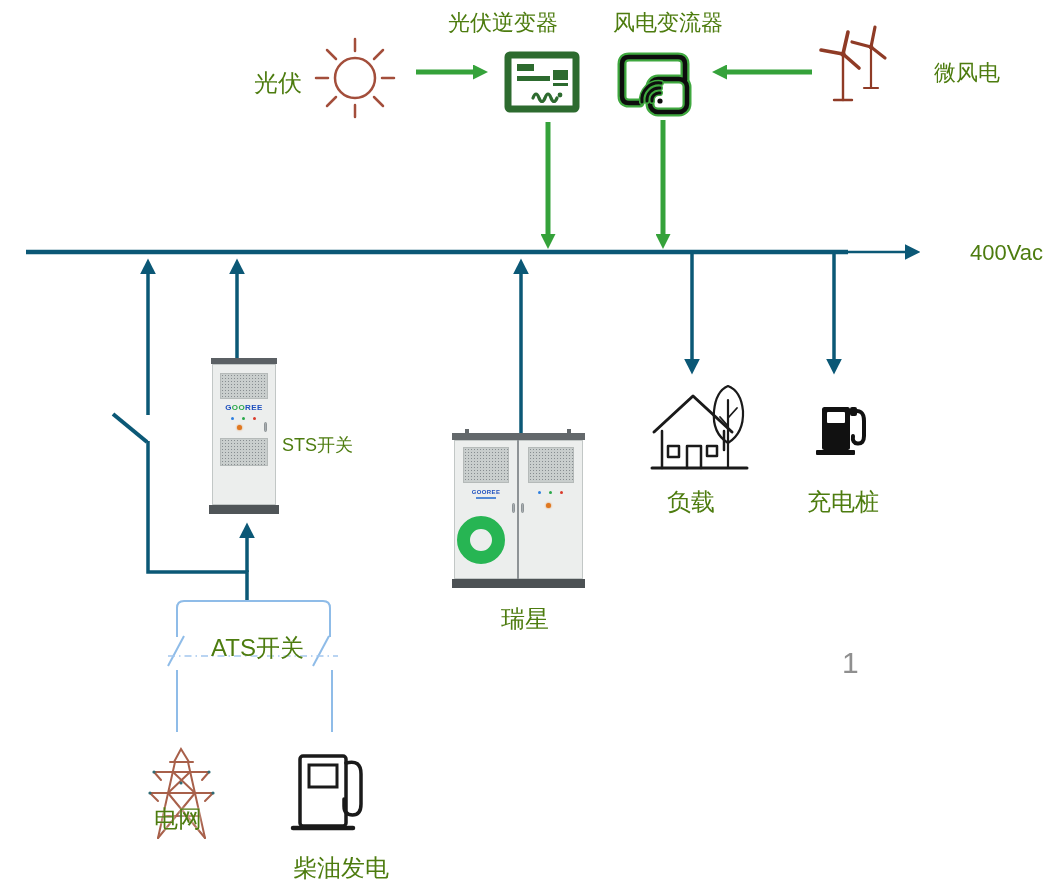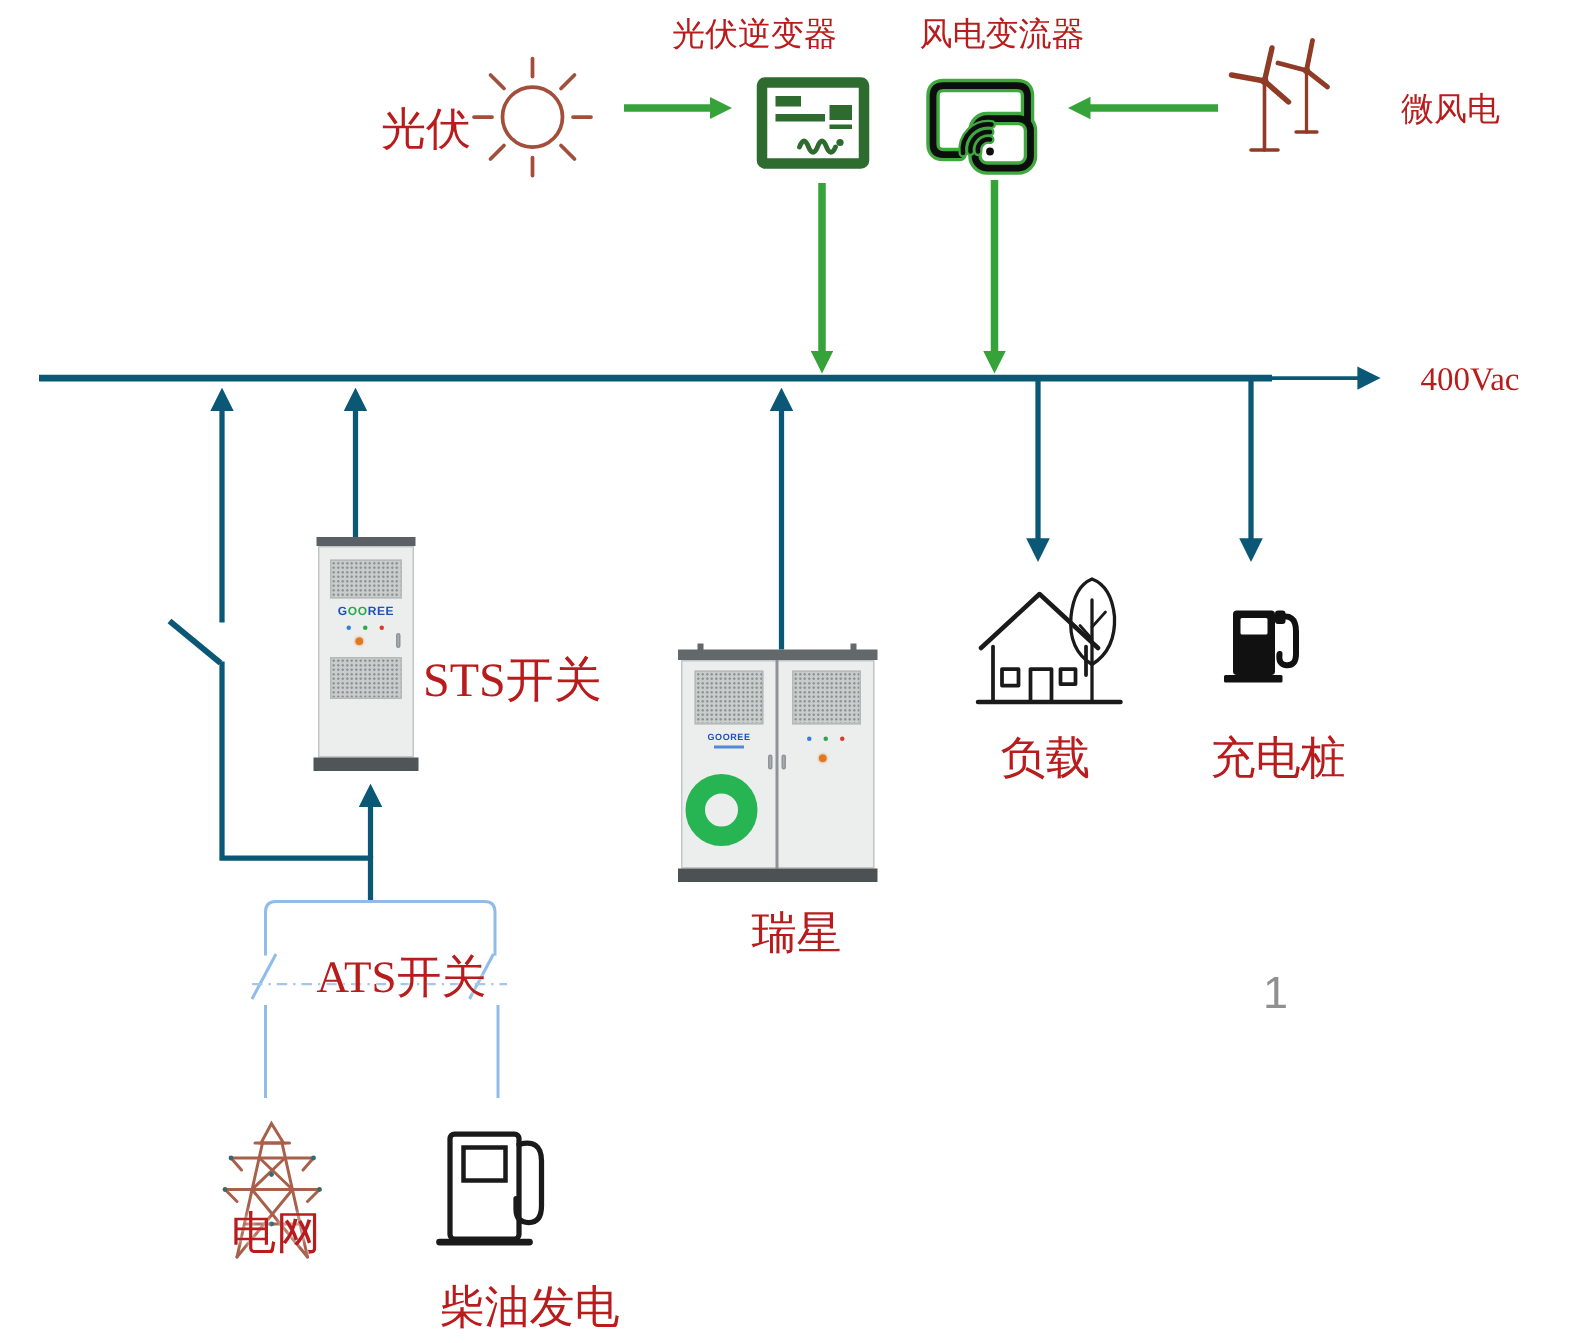--- a/index.html
+++ b/index.html
@@ -1,25 +1,25 @@
 <!DOCTYPE html>
 <html><head>
 <meta charset="utf-8">
 <style>
   html,body{margin:0;padding:0;background:#ffffff;}
   #stage{
     position:relative;width:1055px;height:895px;background:#ffffff;overflow:hidden;
     font-family:"Liberation Sans",sans-serif;color:#1a1a1a;
   }
   #wires{position:absolute;left:0;top:0;width:1055px;height:895px;}
-  .lbl{position:absolute;white-space:nowrap;color:#b91c1c;line-height:1.1;
-       text-shadow:0 0 3px rgba(255,255,255,.9);font-family:Liberation Serif, serif;}
+  .lbl{position:absolute;white-space:nowrap;color:#4d7c0f;line-height:1.1;
+       text-shadow:0 0 3px rgba(255,255,255,.9);}
   .lbl-sm{font-size:22px;}
-  .lbl-md{font-size:30px;}
-  .lbl-lg{font-size:32px;}
+  .lbl-md{font-size:24px;}
+  .lbl-lg{font-size:18px;}
   .page-num{position:absolute;font-size:30px;color:#8f8f8f;}
 
   
   .cab{position:absolute;}
   .cab .body{position:absolute;background:#eceeed;border:1px solid #c2c7c6;box-sizing:border-box;}
   .cab .topbar{position:absolute;background:#5b6064;}
   .cab .basebar{position:absolute;background:#505558;}
   .grille{position:absolute;background-color:#c9cecd;
     background-image:radial-gradient(circle,#878d90 0.7px,transparent 0.9px);
     background-size:3px 3px;border:1px solid #b5bab9;box-sizing:border-box;}
@@ -235,21 +235,21 @@
     <div class="handle" style="left:58px;top:70px;"></div>
     <div class="handle" style="left:67px;top:70px;"></div>
     <div class="green-ring" style="left:3px;top:83px;width:48px;height:48px;"></div>
     <div class="basebar" style="left:-2px;top:146px;width:133px;height:9px;background:#4c5154;"></div>
   </div>
 
   <div class="lbl lbl-md" style="left:254px;top:70px;">光伏</div>
   <div class="lbl lbl-sm" style="left:448px;top:11px;">光伏逆变器</div>
   <div class="lbl lbl-sm" style="left:613px;top:11px;text-align:center;">风电变流器</div>
   <div class="lbl lbl-sm" style="left:899px;top:61px;margin-left:35px;">微风电</div>
-  <div class="lbl lbl-sm" style="left:947px;top:241px;">400Vac</div>
+  <div class="lbl lbl-sm" style="left:970px;top:241px;">400Vac</div>
   <div class="lbl lbl-lg" style="left:282px;top:436px;">STS开关</div>
   <div class="lbl lbl-md" style="left:501px;top:606px;">瑞星</div>
   <div class="lbl lbl-md" style="left:667px;top:489px;">负载</div>
   <div class="lbl lbl-md" style="left:807px;top:489px;">充电桩</div>
   <div class="lbl lbl-md" style="left:211px;top:635px;">ATS开关</div>
   <div class="lbl lbl-md" style="left:154px;top:806px;">电网</div>
   <div class="lbl lbl-md" style="left:293px;top:855px;">柴油发电</div>
   <div class="page-num" style="left:842px;top:646px;">1</div>
 
 </div>

